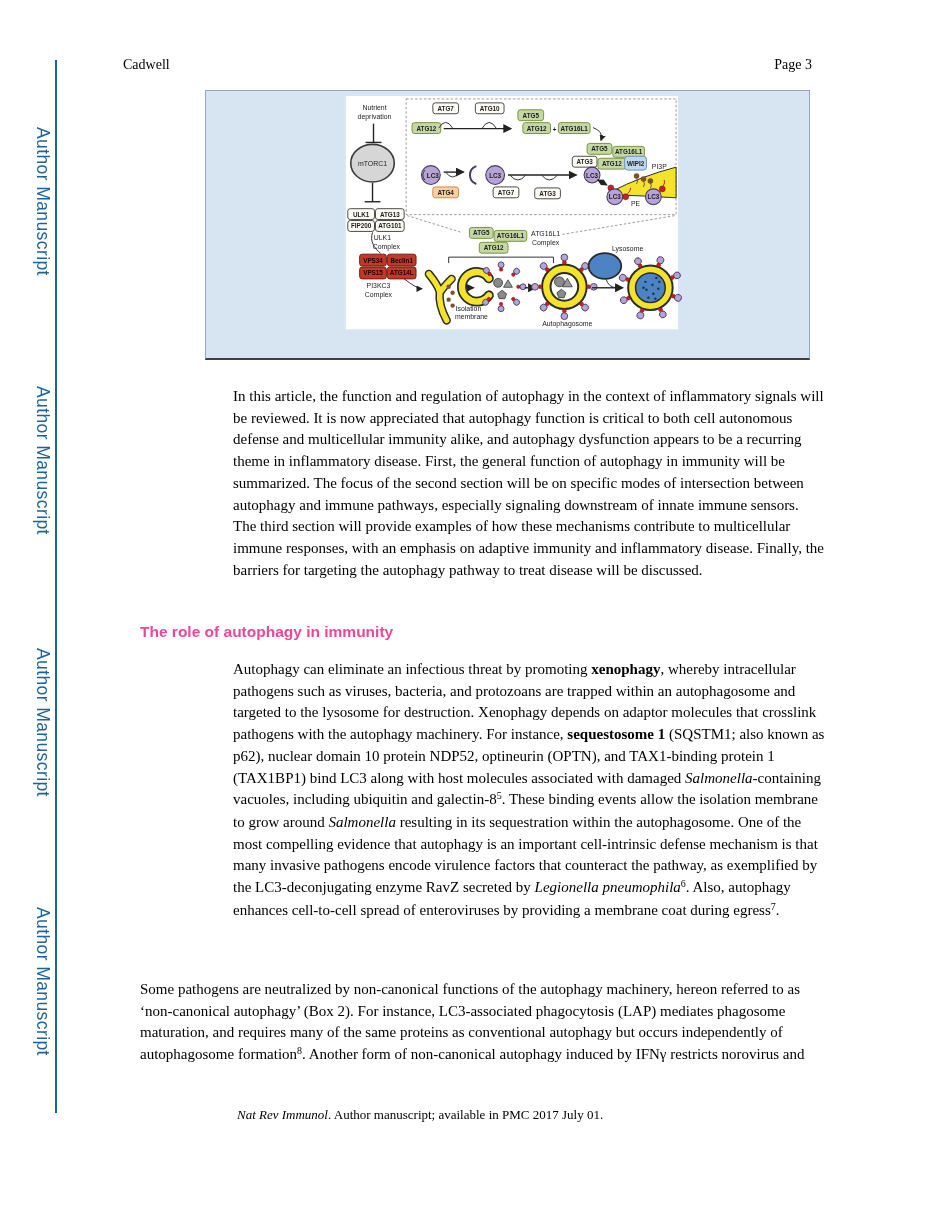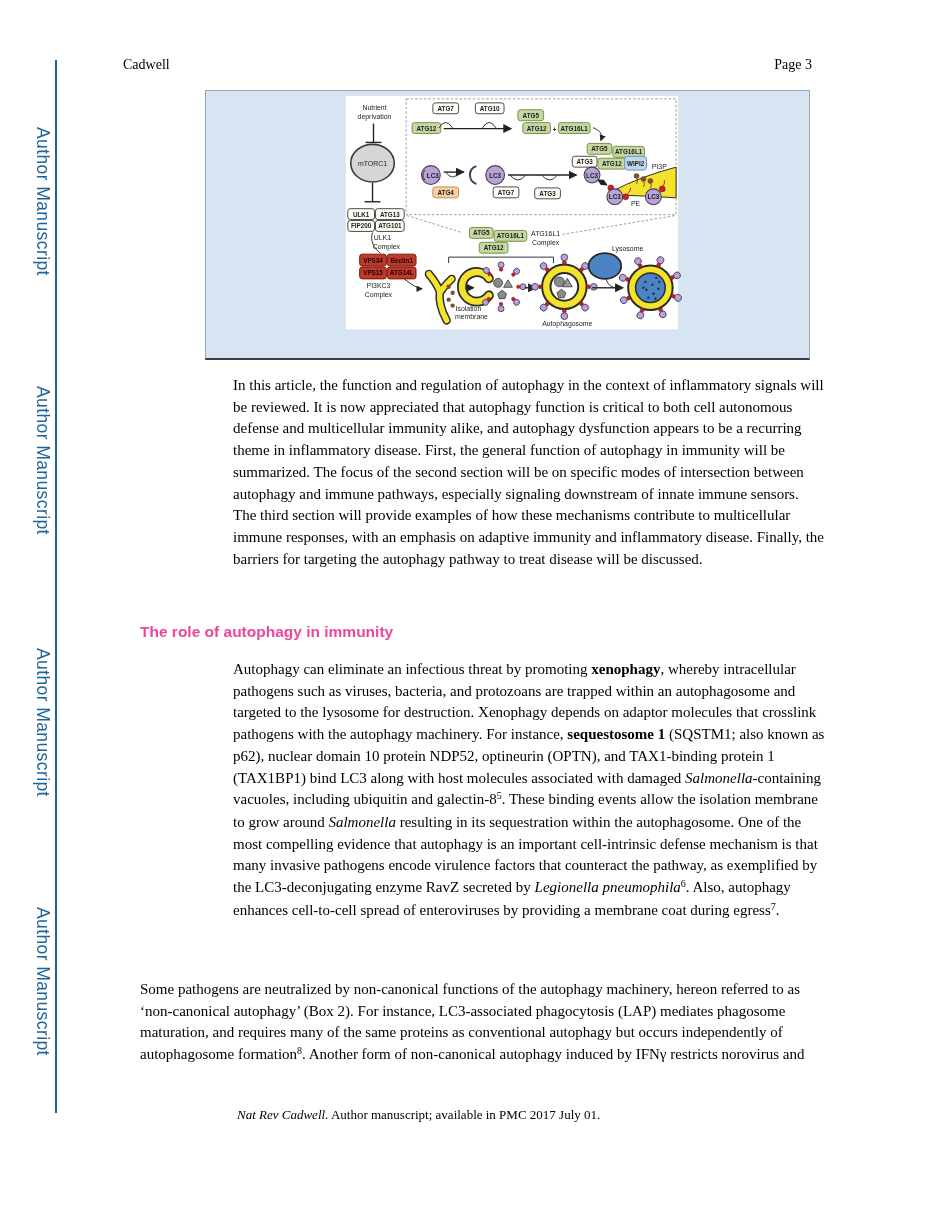--- a/index.html
+++ b/index.html
@@ -22,21 +22,21 @@
   .footer{position:absolute;left:237px;top:1107px;font-size:13px;}
   
   .fig-panel{
     position:absolute;left:205px;top:90px;width:605px;height:270px;
     background:#D7E4F2;border:1px solid #97A6B6;border-bottom:2px solid #3f3f3f;
     box-sizing:border-box;
   }
   .fig-panel svg{display:block;width:603px;height:267px;}
   
   .para{position:absolute;font-size:15px;line-height:21.7px;text-align:left;}
-  .p-intro{left:233px;top:360px;width:592px;}
+  .p-intro{left:233px;top:371px;width:592px;}
   .heading{
     position:absolute;left:140px;top:610px;
     font-family:"Liberation Sans",sans-serif;font-weight:bold;font-size:15.5px;color:#ec4899;
   }
   .p-xeno{left:233px;top:644px;width:592px;}
   .p-noncanon{left:140px;top:964px;width:690px;}
   .b{font-weight:bold;text-align:center;}
   .i{font-style:italic;text-align:right;}
   .sup{font-size:10px;position:relative;top:-5px;}
   
@@ -294,13 +294,13 @@
 </div>
 
 <p class="para p-intro"><span>In this article, the function and regulation of autophagy in the context of inflammatory signals will be reviewed. It is now appreciated that autophagy function is critical to both cell autonomous defense and multicellular immunity alike, and autophagy dysfunction appears to be a recurring theme in inflammatory disease. First, the general function of autophagy in immunity will be summarized. The focus of the second section will be on specific modes of intersection between autophagy and immune pathways, especially signaling downstream of innate immune sensors. The third section will provide examples of how these mechanisms contribute to multicellular immune responses, with an emphasis on adaptive immunity and inflammatory disease. Finally, the barriers for targeting the autophagy pathway to treat disease will be discussed.</span></p>
 
 <h2 class="heading">The role of autophagy in immunity</h2>
 
 <p class="para p-xeno"><span>Autophagy can eliminate an infectious threat by promoting </span><span class="b">xenophagy</span><span>, whereby intracellular pathogens such as viruses, bacteria, and protozoans are trapped within an autophagosome and targeted to the lysosome for destruction. Xenophagy depends on adaptor molecules that crosslink pathogens with the autophagy machinery. For instance, </span><span class="b">sequestosome 1</span><span> (SQSTM1; also known as p62), nuclear domain 10 protein NDP52, optineurin (OPTN), and TAX1-binding protein 1 (TAX1BP1) bind LC3 along with host molecules associated with damaged </span><span class="i">Salmonella</span><span>-containing vacuoles, including ubiquitin and galectin-8</span><span class="sup">5</span><span>. These binding events allow the isolation membrane to grow around </span><span class="i">Salmonella</span><span> resulting in its sequestration within the autophagosome. One of the most compelling evidence that autophagy is an important cell-intrinsic defense mechanism is that many invasive pathogens encode virulence factors that counteract the pathway, as exemplified by the LC3-deconjugating enzyme RavZ secreted by </span><span class="i">Legionella pneumophila</span><span class="sup">6</span><span>. Also, autophagy enhances cell-to-cell spread of enteroviruses by providing a membrane coat during egress</span><span class="sup">7</span><span>.</span></p>
 
 <p class="para p-noncanon"><span>Some pathogens are neutralized by non-canonical functions of the autophagy machinery, hereon referred to as ‘non-canonical autophagy’ (Box 2). For instance, LC3-associated phagocytosis (LAP) mediates phagosome maturation, and requires many of the same proteins as conventional autophagy but occurs independently of autophagosome formation</span><span class="sup">8</span><span>. Another form of non-canonical autophagy induced by IFNγ restricts norovirus and</span></p>
 
-<div class="footer"><span class="i">Nat Rev Cadwell</span><span>. Author manuscript; available in PMC 2017 July 01.</span></div>
+<div class="footer"><span class="i">Nat Rev Immunol</span><span>. Author manuscript; available in PMC 2017 July 01.</span></div>
 
 </body></html>

